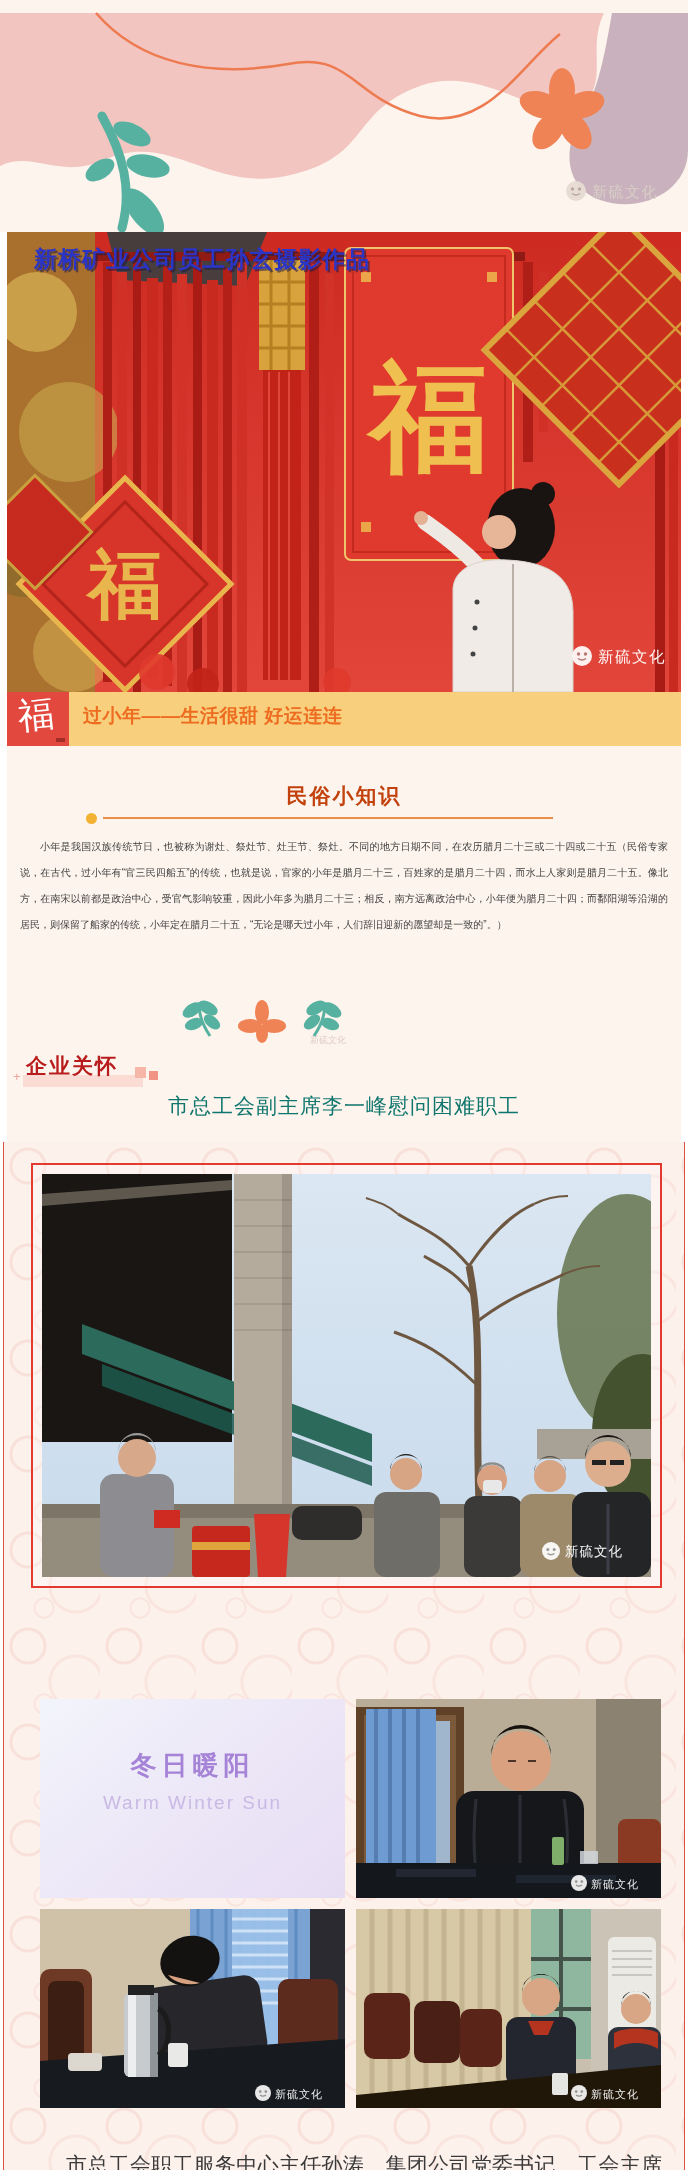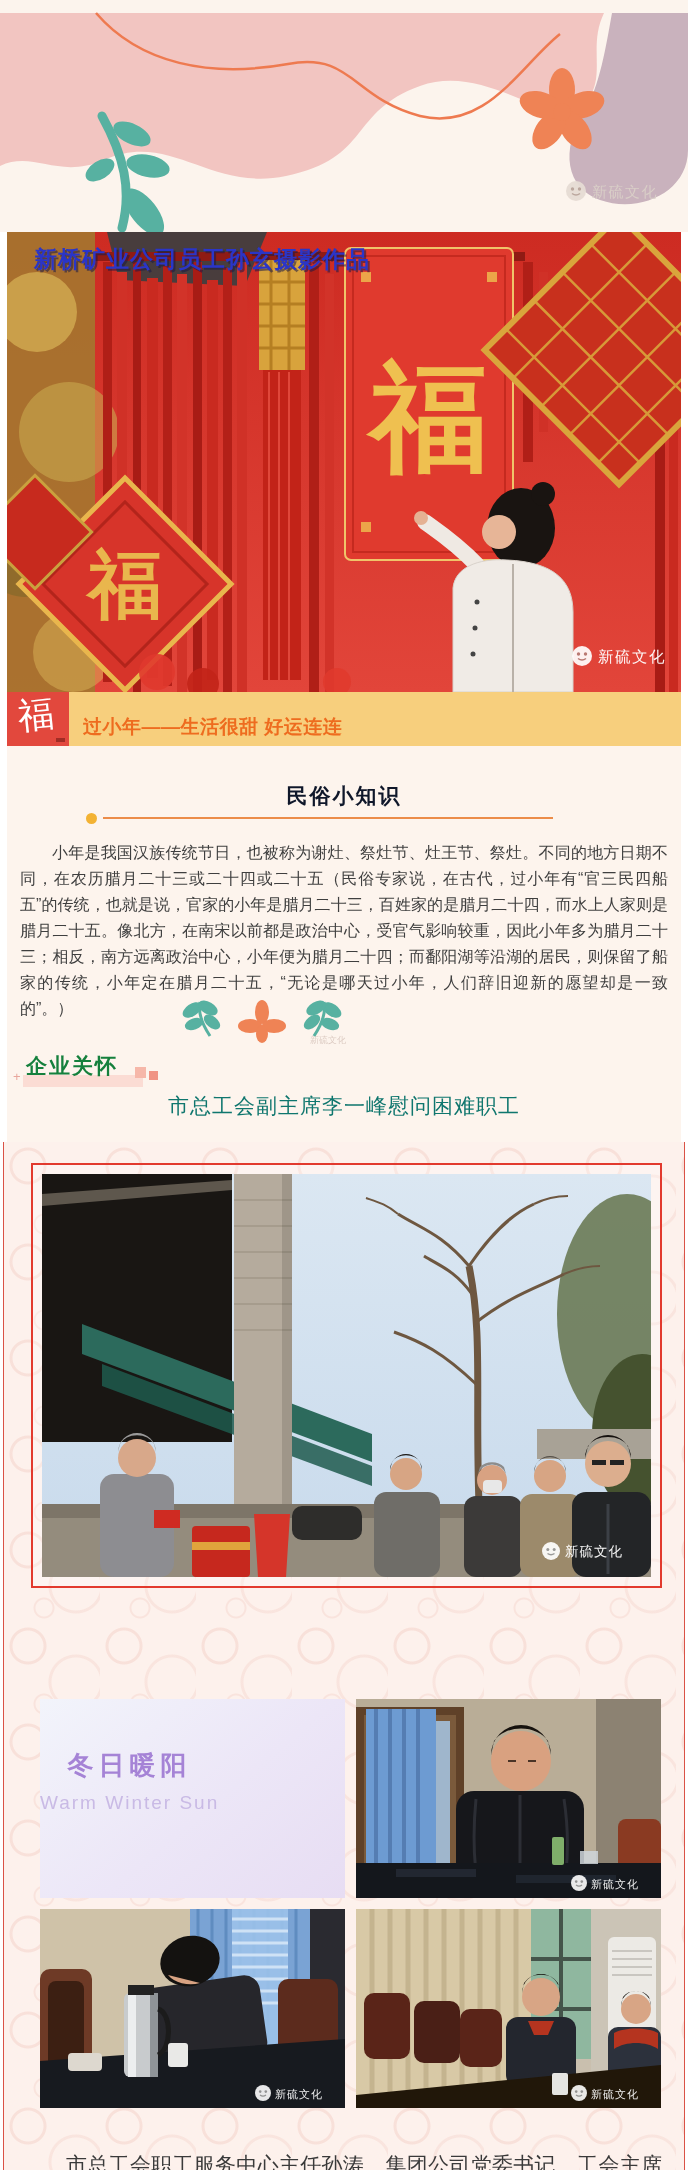--- a/index.html
+++ b/index.html
@@ -12,36 +12,36 @@
 
   
   #hero{left:7px;top:232px;width:674px;height:460px}
 
   
   #banner{left:7px;top:692px;width:674px;height:54px;display:flex;background:#f7cf7d}
   .fu-box{width:62px;height:54px;background:#e2483d;position:relative;flex:none}
   .fu-char{position:absolute;left:11px;top:5px;font-family:"DejaVu Serif",serif;font-size:36px;
            color:#fff;transform:rotate(-6deg);line-height:1}
   .fu-mark{position:absolute;right:4px;bottom:4px;width:9px;height:4px;background:#7e1f18;opacity:.65}
-  .banner-title{padding:22px 0 0 14px;font-size:19px;font-weight:700;color:#ee6c1f;letter-spacing:.5px}
+  .banner-title{padding:11px 0 0 14px;font-size:19px;font-weight:700;color:#ee6c1f;letter-spacing:.5px}
 
   
   #folklore{left:7px;top:746px;width:674px;height:396px;background:#fdf4ed}
   .folk-title{position:absolute;top:36px;left:0;width:100%;text-align:center;font-size:21px;
-              font-weight:700;color:#0f172a;letter-spacing:2px}
+              font-weight:700;color:#c2410c;letter-spacing:2px}
   .divider-dot{position:absolute;left:79px;top:67px;width:11px;height:11px;border-radius:50%;background:#f3b233}
   .divider-line{position:absolute;left:96px;top:71px;width:450px;height:2px;background:#ec8c49}
-  .folk-body{position:absolute;left:13px;top:78px;width:648px;font-size:16px;line-height:26px;
+  .folk-body{position:absolute;left:13px;top:78px;width:648px;font-size:10px;line-height:26px;
              color:#3f3f3f;text-align:justify;text-indent:2em}
   .flower-divider{position:absolute;left:175px;top:250px}
   .tiny-wm{position:absolute;left:303px;top:288px;font-size:9px;color:#b59a90;opacity:.45}
   .care-row{position:absolute;left:6px;top:306px;width:320px;height:44px}
   .care-plus{position:absolute;left:0;top:17px;font-size:13px;color:#e8a69c}
   .care-underbar{position:absolute;left:10px;top:23px;width:120px;height:12px;background:#fbdcd4}
-  .care-label{position:absolute;left:13px;top:0;font-size:21px;font-weight:700;color:#15803d;letter-spacing:2px}
+  .care-label{position:absolute;left:13px;top:0;font-size:21px;font-weight:700;color:#b91c1c;letter-spacing:2px}
   .care-sq1{position:absolute;left:122px;top:15px;width:11px;height:11px;background:#f6b7a9}
   .care-sq2{position:absolute;left:136px;top:19px;width:9px;height:9px;background:#f09384}
   .article-title{position:absolute;left:0;top:346px;width:100%;text-align:center;font-size:21px;
                  font-weight:400;color:#0f766e;letter-spacing:1px}
 
   
   #pattern{left:3px;top:1142px;width:680px;height:1028px;
     border-left:1px solid #da5246;border-right:1px solid #da5246;
     background-color:#fdf1ec;
     background-image:
@@ -50,21 +50,21 @@
       radial-gradient(circle at 40px 82px, transparent 8px, rgba(231,158,143,.16) 9px, rgba(231,158,143,.16) 10px, transparent 11px);
     background-size:96px 96px}
   .card1{position:absolute;left:27px;top:21px;width:609px;height:403px;border:2px solid #e23a2e;
          padding:9px;background:rgba(255,255,255,.25)}
   .para{position:absolute;font-size:21px;line-height:35px;color:#3a3a3a;text-align:justify;text-indent:2em}
   .para1{left:20px;top:446px;width:638px}
   .grid{position:absolute;left:36px;top:557px;width:621px;display:grid;
         grid-template-columns:305px 305px;gap:11px}
   .cell{width:305px;height:199px;overflow:hidden;position:relative}
   .purple-card{background:linear-gradient(140deg,#f2f4fb 0%,#ece6f7 55%,#e7ddf3 100%);
-               display:flex;flex-direction:column;align-items:flex-start;justify-content:center;
+               display:flex;flex-direction:column;align-items:center;justify-content:center;
                transform:translateY(0)}
   .pc-inner{transform:translateY(-18px);text-align:center}
   .pc-title{font-size:26px;font-weight:700;color:#a583d6;letter-spacing:5px}
   .pc-sub{margin-top:9px;font-size:19px;color:#c9bae5;letter-spacing:2px}
   .para2{left:20px;top:984px;width:638px}
 </style>
 </head>
 <body>
 
 <div id="page">

